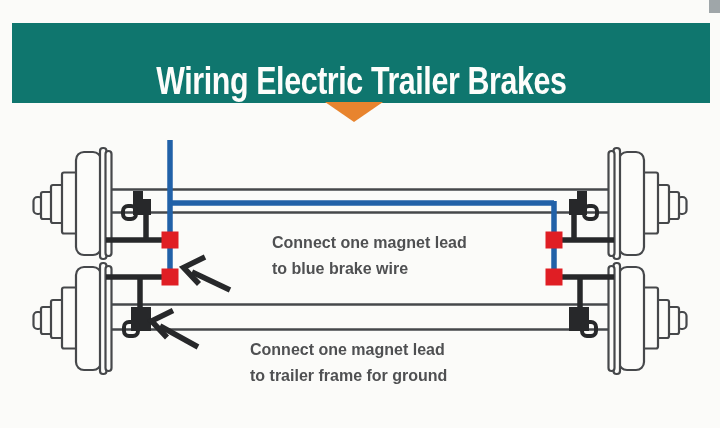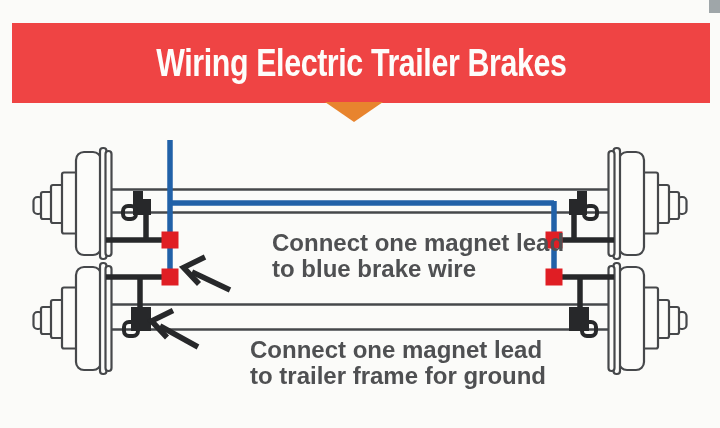--- a/index.html
+++ b/index.html
@@ -21,31 +21,31 @@
   }
   .banner-tail{
     position:absolute;left:325px;top:102px;width:0;height:0;
     border-left:29px solid transparent;
     border-right:29px solid transparent;
     border-top:20px solid #E8842E;
   }
   .diagram-svg{position:absolute;left:0;top:0;}
   .annotation{
     position:absolute;white-space:pre-line;
-    font-size:24px;line-height:26px;font-weight:bold;
+    font-size:16px;line-height:26px;font-weight:bold;
   }
   .annotation-blue-wire{left:272px;top:230px;}
   .annotation-ground{left:250px;top:337px;}
 </style>
 </head>
 <body>
 
 <div class="corner-artifact" style="background-color: rgb(159, 166, 169);"></div>
 
-<div class="banner" style="background-color: #ef4444;">
+<div class="banner" style="background-color: #0f766e; align-items: flex-end;">
   <h1 style="color: rgb(253, 253, 251);">Wiring Electric Trailer Brakes</h1>
 </div>
 <div class="banner-tail" style="border-top-color: rgb(232, 132, 46);"></div>
 
 <svg class="diagram-svg" width="720" height="428" viewBox="0 0 720 428">
   <defs>
     <g id="hub-shape" stroke-width="2.2" stroke-linejoin="round">
       <rect x="33.5" y="197" width="9" height="17" rx="4"></rect>
       <rect x="41" y="192" width="11" height="27" rx="2"></rect>
       <rect x="51" y="185" width="12" height="38" rx="2"></rect>

